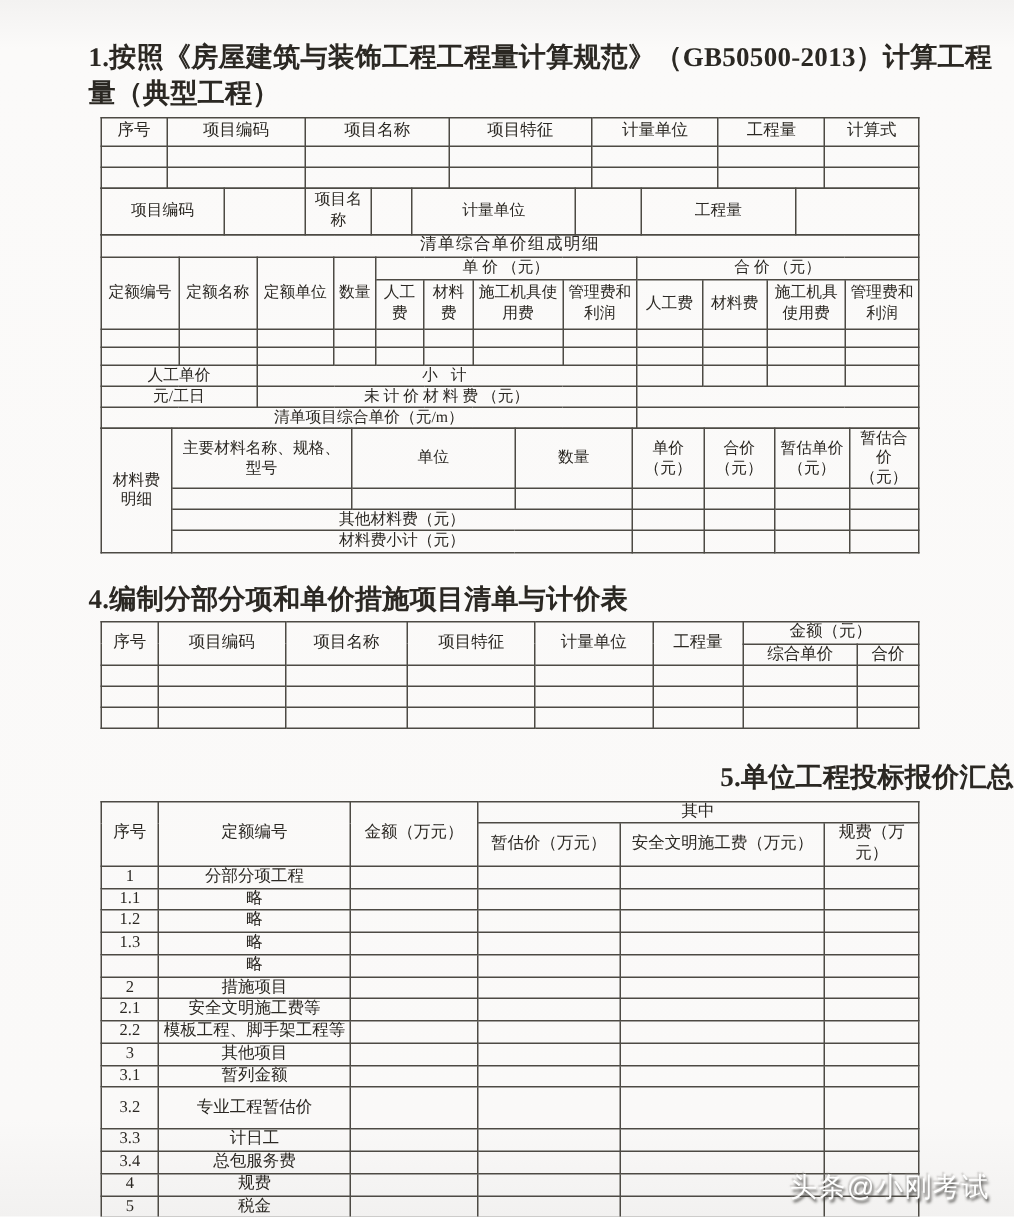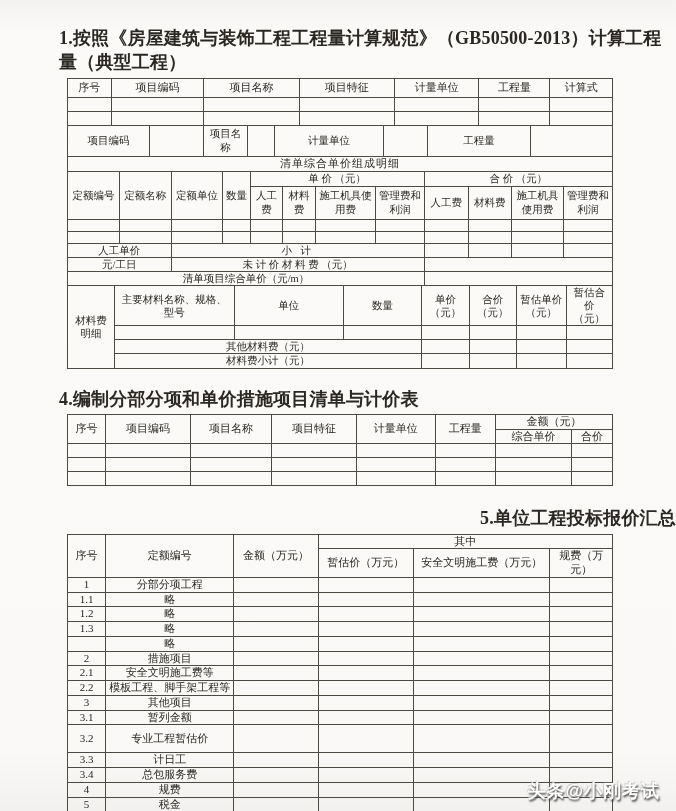--- a/index.html
+++ b/index.html
@@ -32,21 +32,21 @@
   .t-c tr.s td{height:13px;}
   .t-price tr.hd td{height:13px;font-size:11px;}
   .t-price tr.bd td{height:13px;}
   .t-sum tr.hd1 td{height:13px;font-size:11px;}
   .t-sum tr.hd2 td{height:15px;font-size:11px;}
   .t-sum tr.bd td{height:13.5px;font-size:11px;}
   .t-sum tr.tall td{height:27px;}
   .sp{letter-spacing:3px;}
   .watermark{
     position:absolute;right:16px;bottom:8px;
-    font-size:18px;font-weight:bold;letter-spacing:1px;
+    font-size:18px;font-weight:normal;letter-spacing:1px;
     color:#fefefe;
     text-shadow:1px 2px 2px rgba(70,68,65,.95),-1px -1px 1px rgba(150,148,145,.4);
     font-family:"Liberation Sans","DejaVu Sans",sans-serif;
   }
 </style>
 </head>
 <body>
 
 <div class="content">
 

